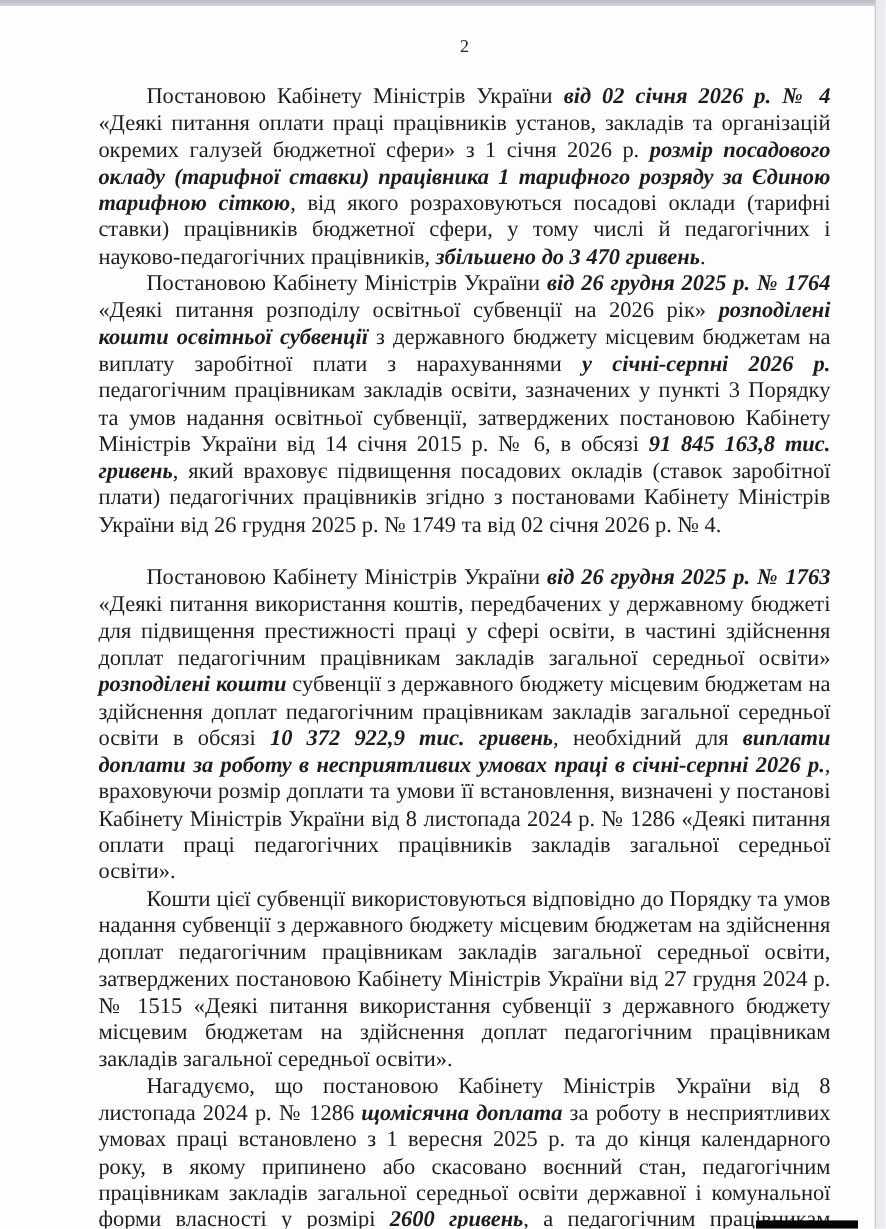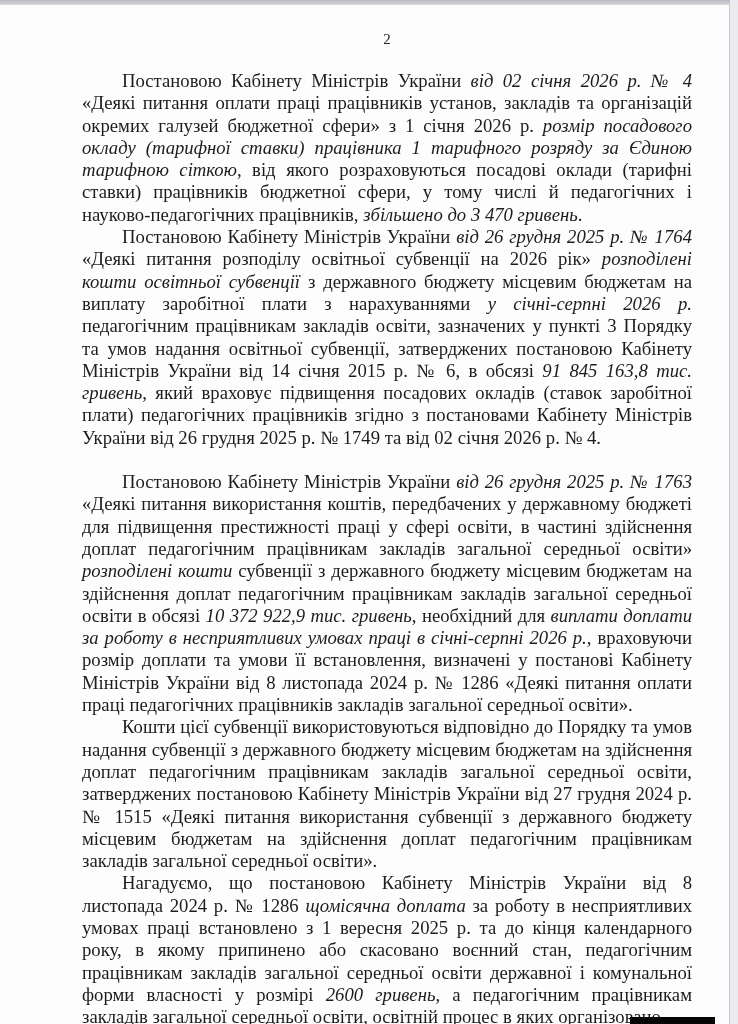--- a/index.html
+++ b/index.html
@@ -42,21 +42,21 @@
     font-size: 18.7px;
     line-height: 22.3px;
     text-align: justify;
     color: #1c1c1c;
   }
   .doc-body p {
     margin: 0;
     text-indent: 40px;
   }
   .doc-body p.gap { margin-top: 22px; }
-  .bi { font-weight: normal; font-style: italic; }
+  .bi { font-weight: bold; font-style: italic; }
   .redaction-bar {
     position: absolute;
     left: 630px;
     top: 1017px;
     width: 85px;
     height: 9px;
     background: #050505;
   }
 </style>
 </head>

